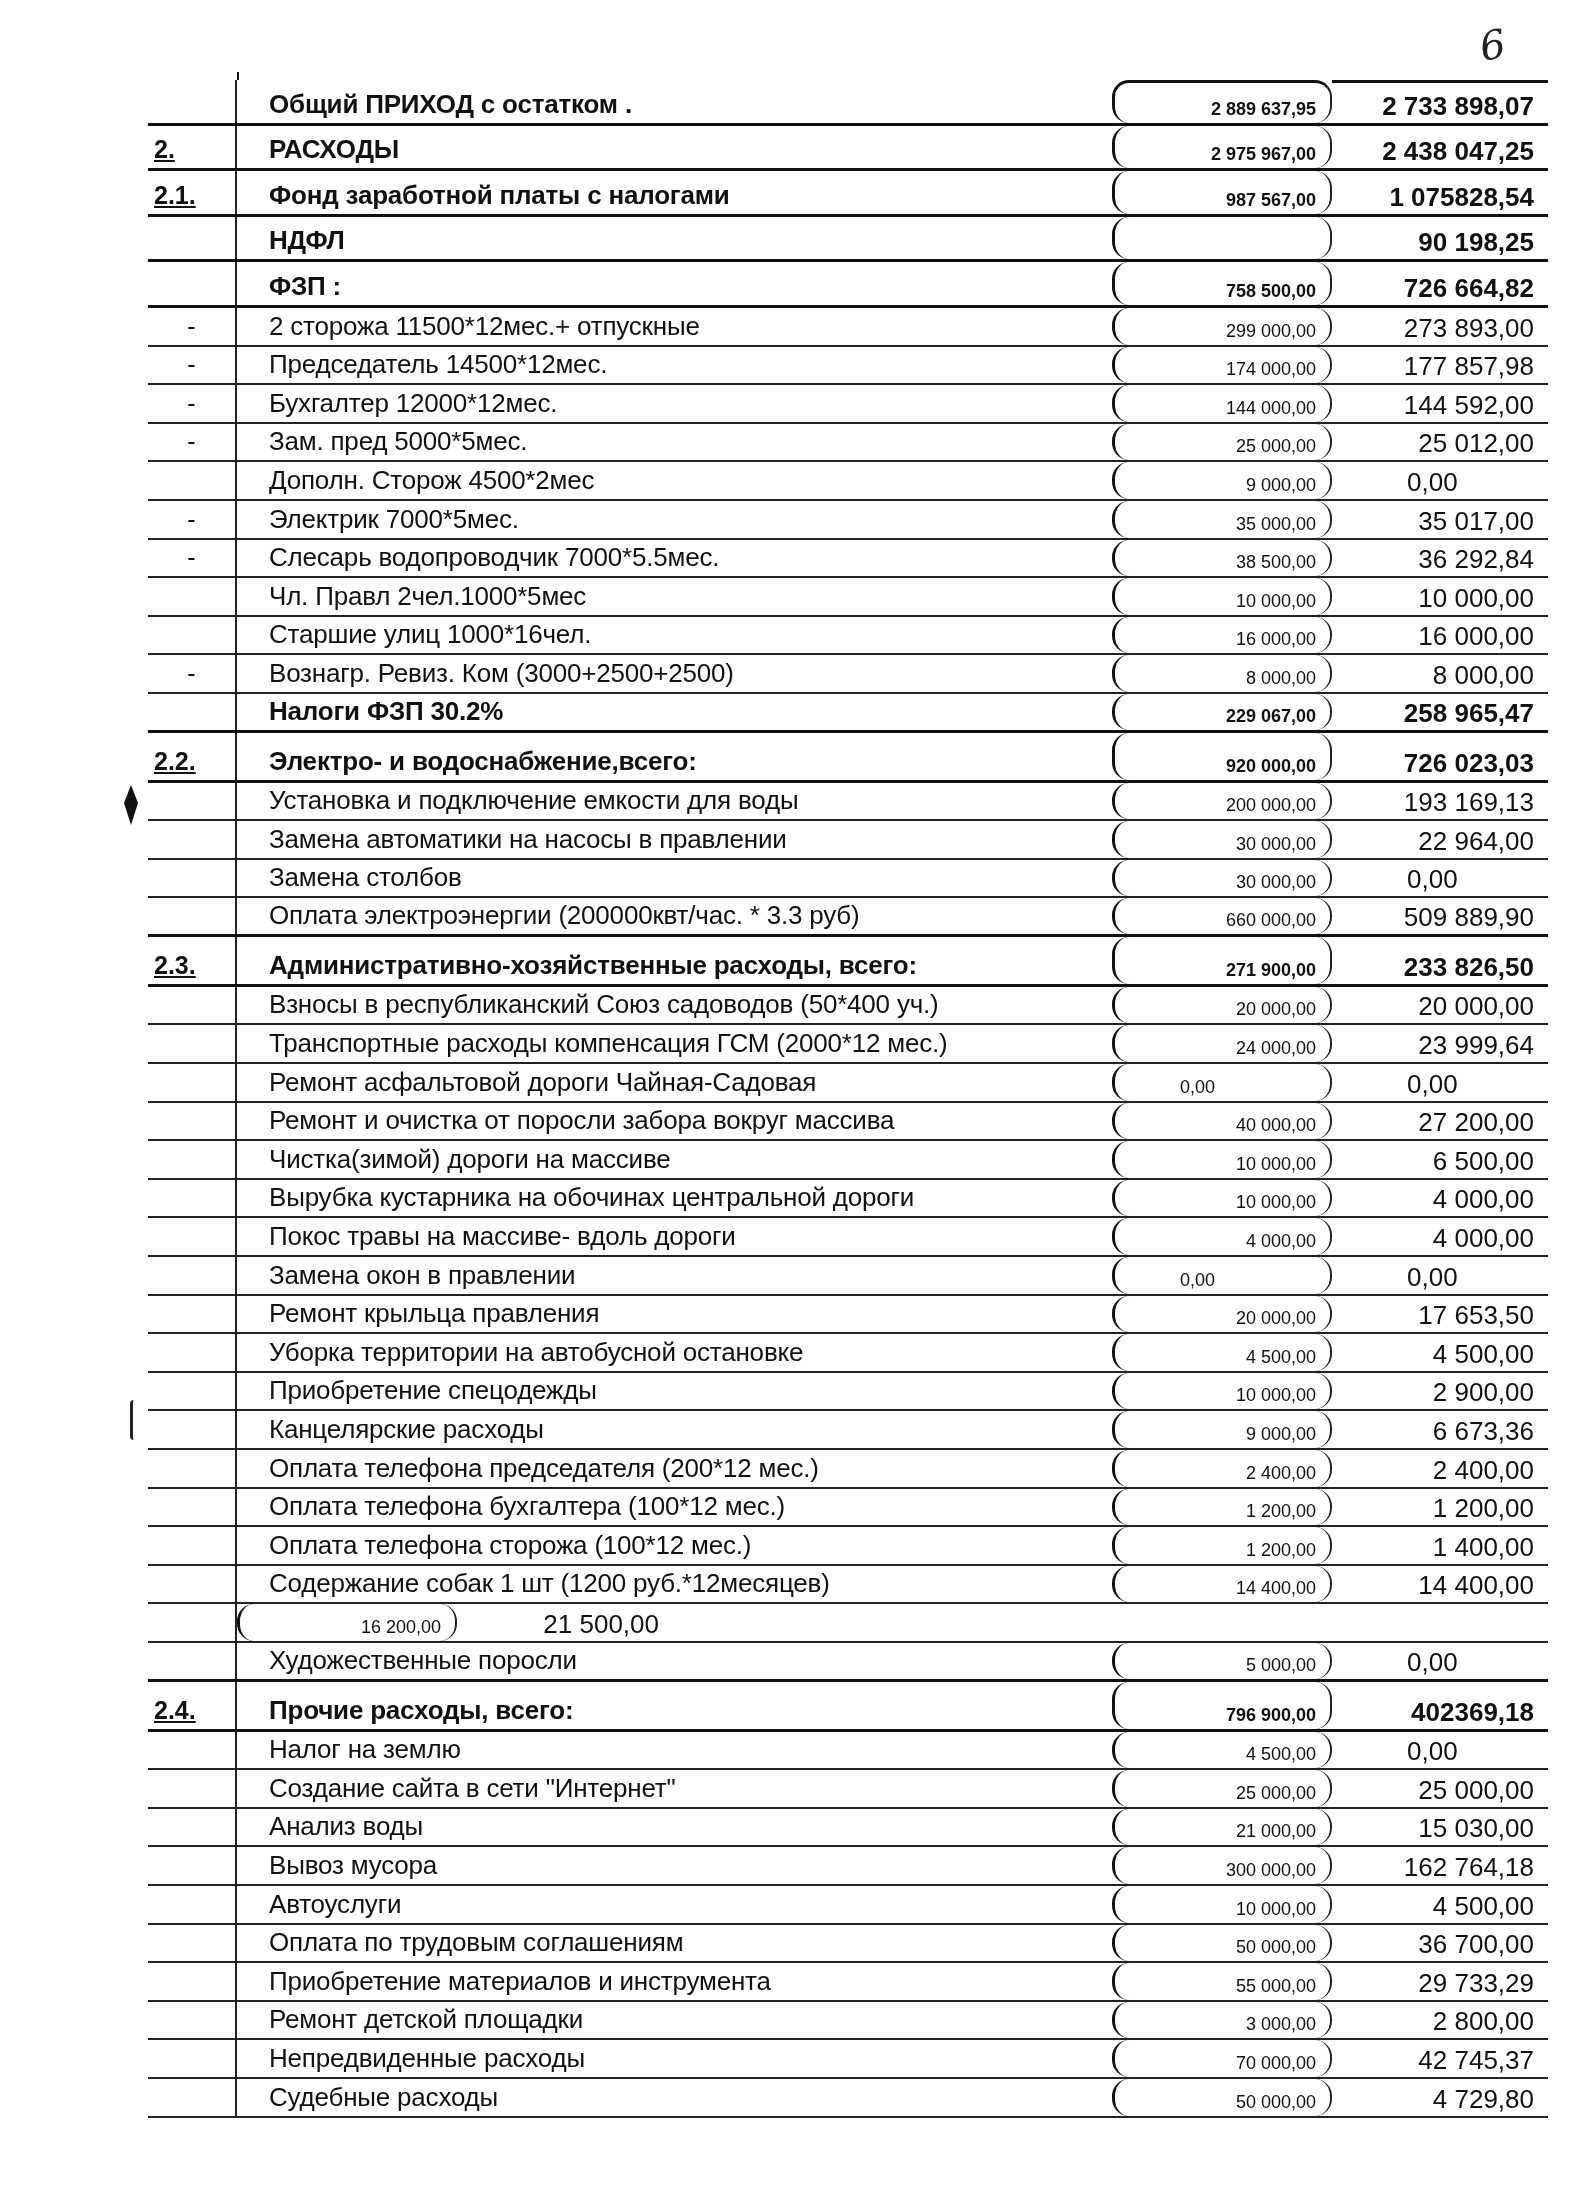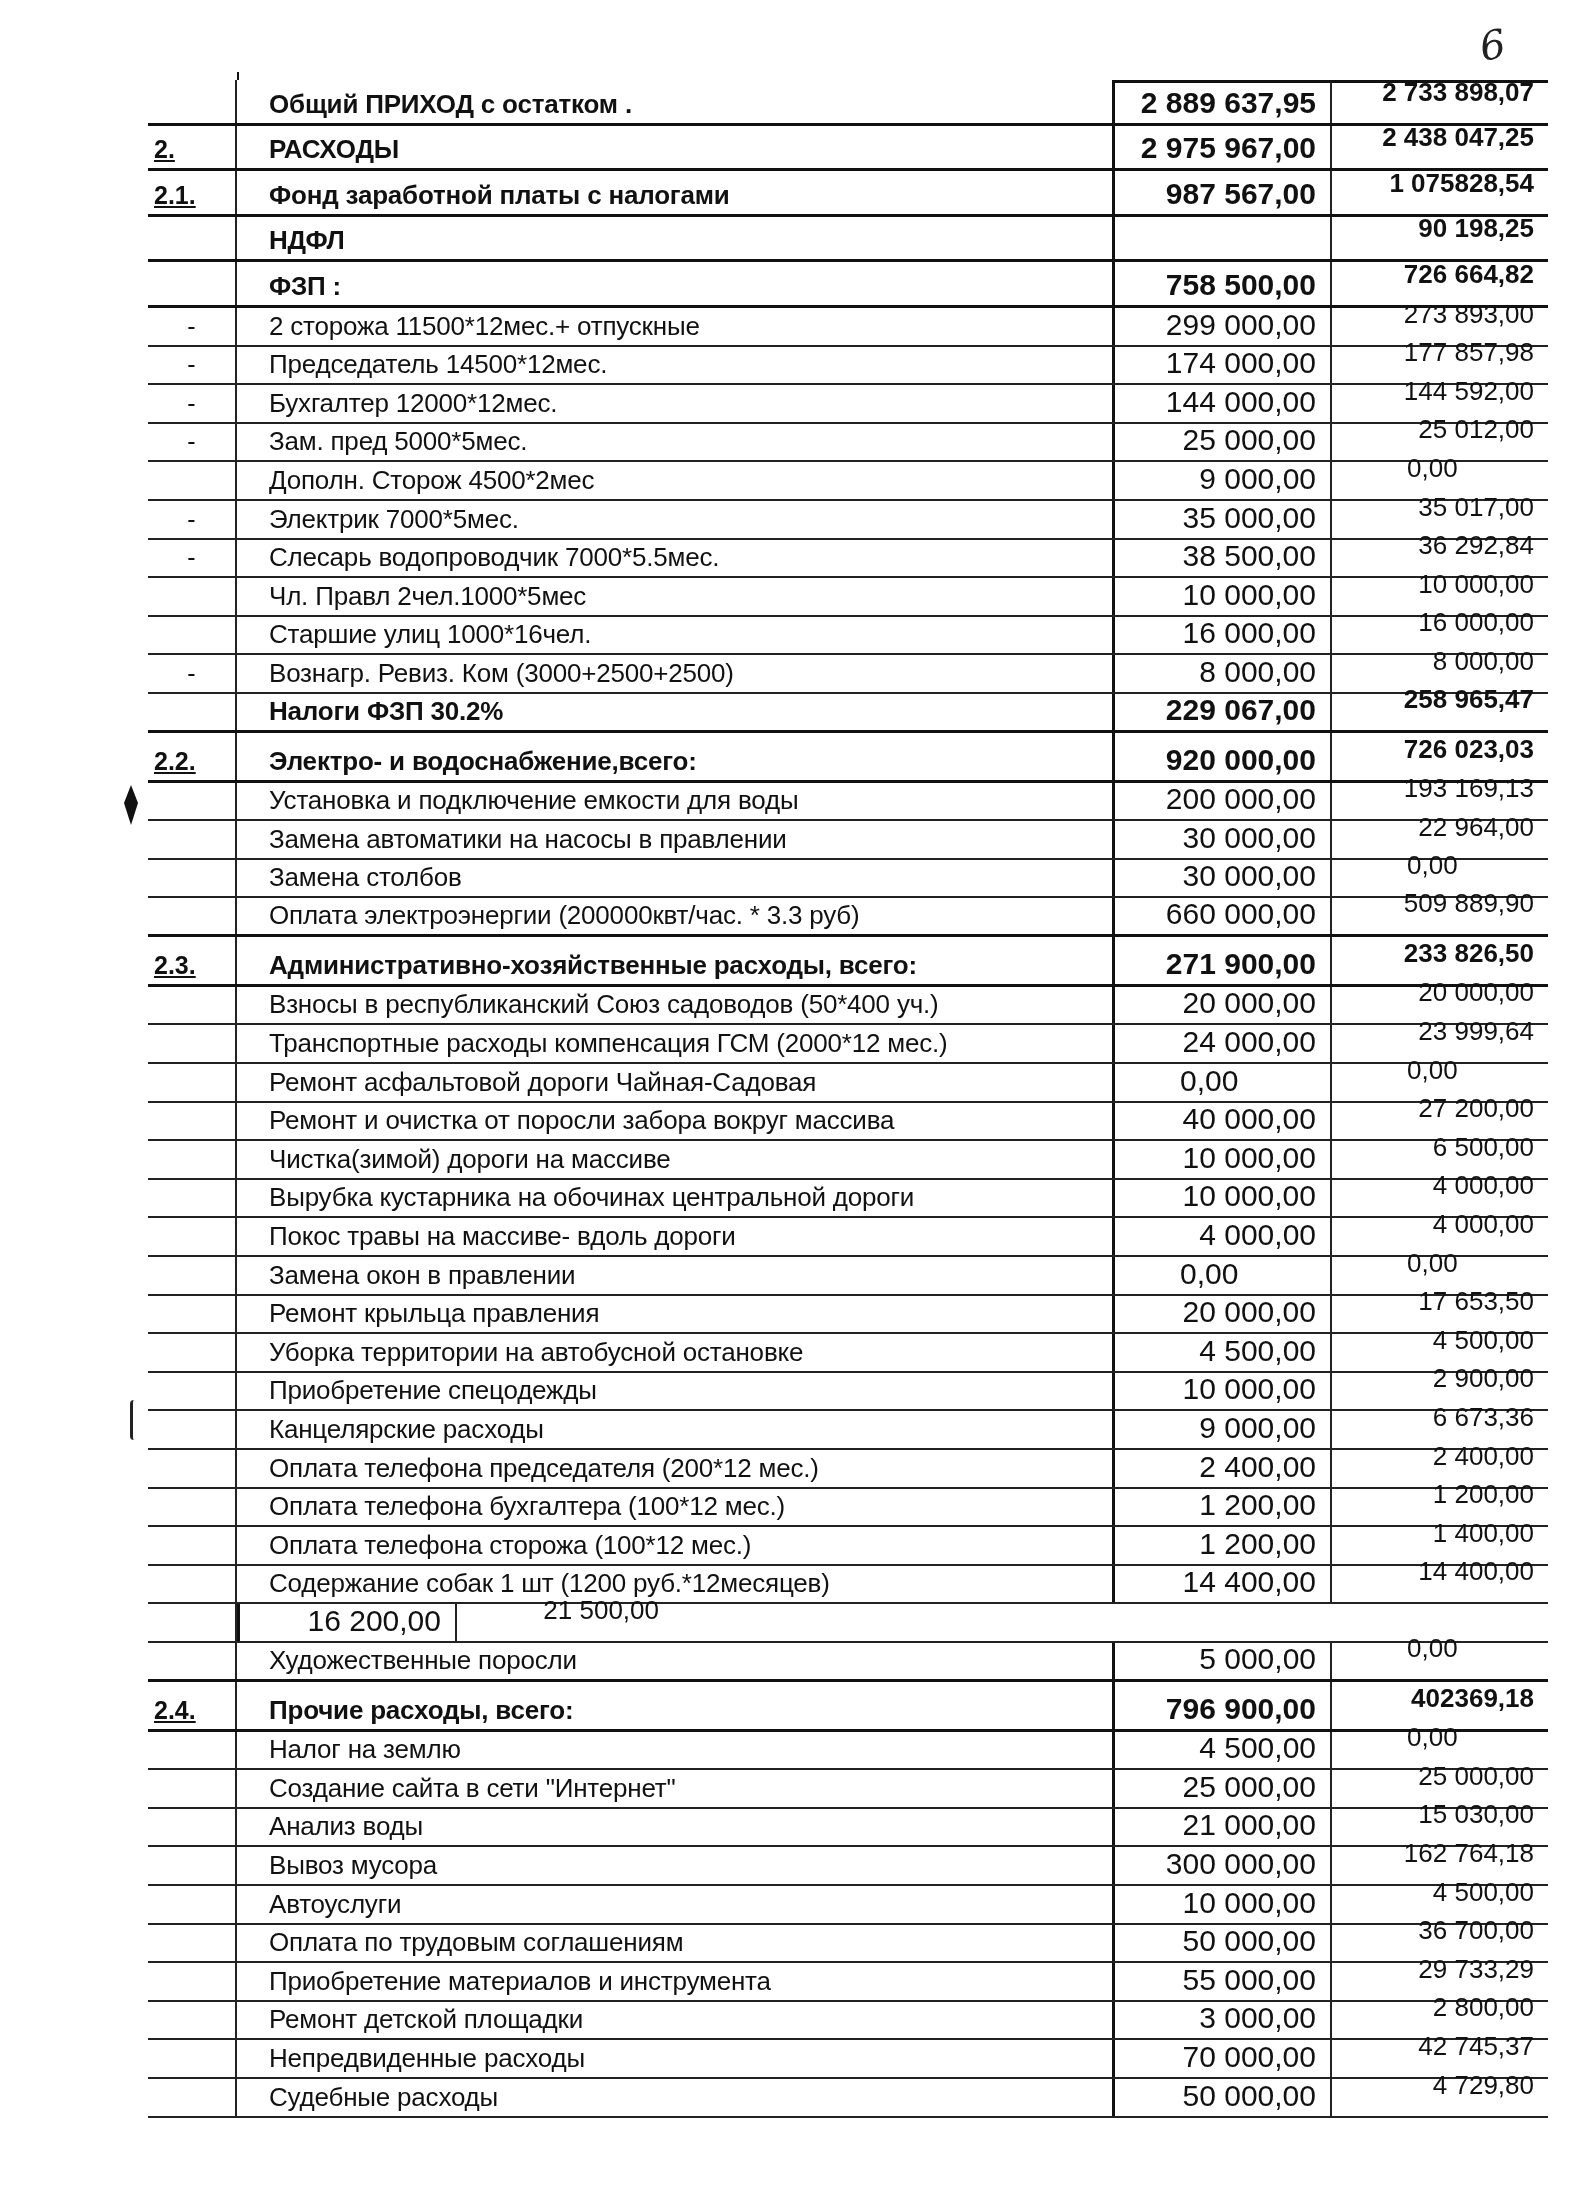--- a/index.html
+++ b/index.html
@@ -13,23 +13,23 @@
   .row.bold { font-weight: bold; }
   .row.hdr { height: 45.6px; }
   .row.sec { height: 50px; text-align: center; }
   .row.thick { border-bottom: 3px solid #111; }
   .c-num { width: 89px; border-right: 2px solid #222; box-sizing: border-box; font-size: 25px;
            display: flex; align-items: flex-end; justify-content: center; padding-bottom: 4px; }
   .c-num.sec { justify-content: flex-start; padding-left: 6px; text-decoration: underline; }
   .c-label { width: 875px; padding-left: 32px; font-size: 26px; display: flex; align-items: flex-end;
              padding-bottom: 3px; box-sizing: border-box; white-space: nowrap; letter-spacing: -0.2px; }
   .c-plan { width: 220px; border-left: 3px solid #111; border-right: 2px solid #222; box-sizing: border-box;
-            font-size: 30px; display: flex; align-items: flex-end; justify-content: flex-end; padding: 0 14px 3px 0; }
+            font-size: 18px; display: flex; align-items: flex-end; justify-content: flex-end; padding: 0 14px 3px 0; border-radius: 17px; }
   .c-fact { width: 216px; box-sizing: border-box; font-size: 26px; display: flex; align-items: flex-end;
-            justify-content: flex-end; padding: 0 14px 15px 0; }
+            justify-content: flex-end; padding: 0 14px 1px 0; }
   .c-plan.zero { justify-content: flex-start; padding-left: 65px; }
   .c-fact.zero { justify-content: flex-start; padding-left: 75px; }
   .row.first .c-plan, .row.first .c-fact { border-top: 3px solid #111; }
   .margin-diamond { position: absolute; left: 124px; top: 785px; width: 14px; height: 40px;
                     background: #111; clip-path: polygon(50% 0, 100% 45%, 50% 100%, 0 45%); }
   .margin-bracket { position: absolute; left: 130px; top: 1400px; width: 4px; height: 40px;
                     border-left: 3px solid #222; border-radius: 4px 0 0 4px; }
 </style>
 </head>
 <body>

